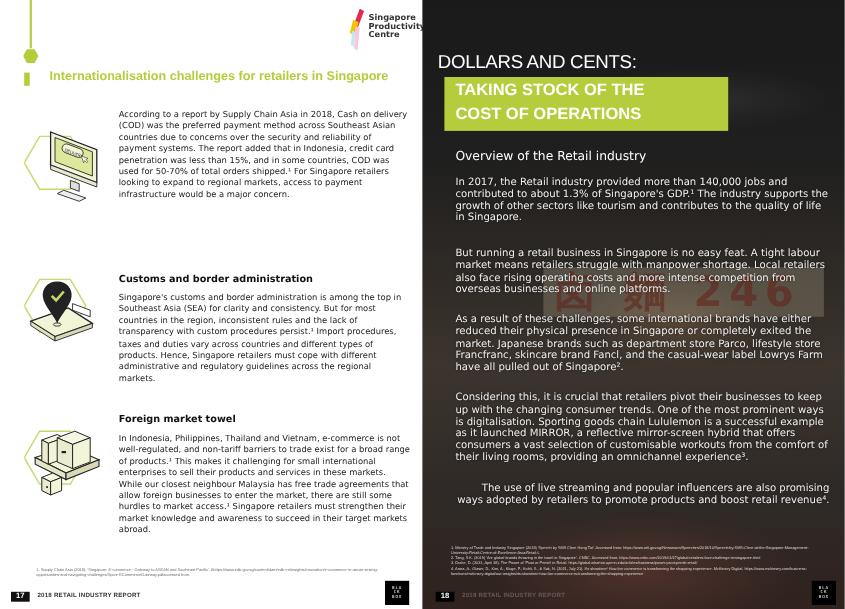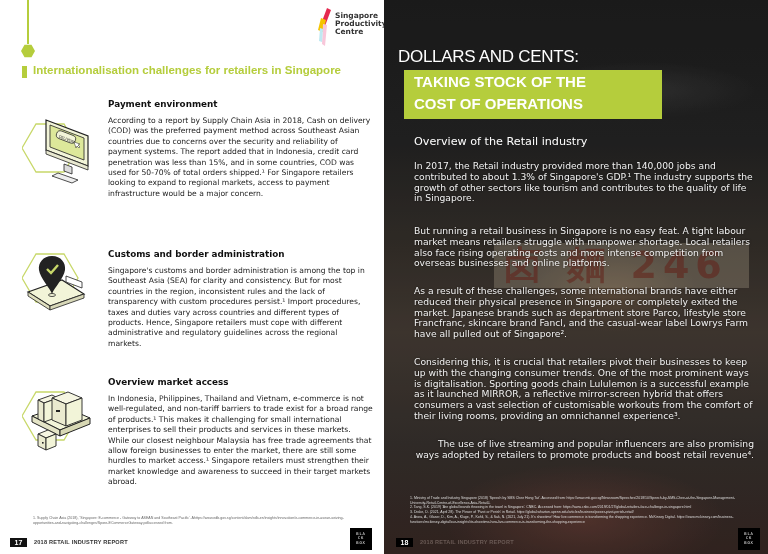--- a/index.html
+++ b/index.html
@@ -14,21 +14,21 @@
   }
   .sign-board { position:absolute; left:110px; top:243px; width:255px; height:45px; background:rgba(200,185,160,0.35); }
   .sign-text { position:absolute; left:120px; top:240px; font-size:38px; font-weight:bold; color:rgba(120,40,30,0.55); letter-spacing:6px; font-family:"DejaVu Sans", sans-serif; }
   .shade { position:absolute; inset:0; background:rgba(0,0,0,0.18); }
 
   
   .vline { position:absolute; left:27px; top:0; width:2px; height:44px; background:#b5cd3c; }
   .hexdot { position:absolute; left:21px; top:44px; width:14px; height:14px; background:#b5cd3c;
     clip-path: polygon(25% 5%, 75% 5%, 100% 50%, 75% 95%, 25% 95%, 0% 50%); }
   .sec-bar { position:absolute; left:22px; top:66px; width:5px; height:12px; background:#b5cd3c; }
-  .sec-title { position:absolute; left:33px; top:64px; font-size:11.5px; font-weight:bold; color:#b5cd3c; }
+  .sec-title { position:absolute; left:45px; top:64px; font-size:11.5px; font-weight:bold; color:#b5cd3c; }
 
   .logo { position:absolute; left:318px; top:6px; width:60px; height:40px; }
   .logo-mark { position:absolute; left:0; top:2px; width:14px; height:40px; }
   .logo-text { position:absolute; left:17px; top:6px; font-size:7.5px; line-height:8px; font-weight:bold; color:#333; font-family:"DejaVu Sans", sans-serif; }
 
   .block { position:absolute; left:108px; width:265px; }
   .block h3 { margin:0 0 7px 0; font-size:8.8px; font-weight:bold; color:#111; font-family:"DejaVu Sans", sans-serif; }
   .block p { margin:0; font-size:7.6px; line-height:10.4px; color:#222; font-family:"DejaVu Sans", sans-serif; }
   .icon-wrap { position:absolute; left:22px; width:70px; height:70px; }
 
@@ -76,21 +76,20 @@
       <polygon points="28,7 62,20 62,42 28,29" fill="#dde89a" stroke="#222" stroke-width="0.8"></polygon>
       <polygon points="24,32 66,48 66,52 24,36" fill="#e8e8d0" stroke="#222" stroke-width="0.8"></polygon>
       <polygon points="42,46 50,49 50,56 42,53" fill="#ddd" stroke="#222" stroke-width="0.8"></polygon>
       <polygon points="36,55 56,62 50,65 30,58" fill="#eee" stroke="#222" stroke-width="0.8"></polygon>
       <rect x="34" y="15" width="20" height="8" rx="4" transform="rotate(21 44 19)" fill="#f2f4d8" stroke="#222" stroke-width="0.7"></rect>
       <text x="37" y="22" font-size="3.6" transform="rotate(21 44 19)" fill="#222" font-family="DejaVu Sans, sans-serif">DELIVERY</text>
       <path d="M52,24 l2,6 l1,-2 l2,2 l1,-1 l-2,-2 l2,-1z" fill="#fff" stroke="#222" stroke-width="0.5"></path>
     </svg>
   </div>
   <div class="block" style="top:99px;">
-    <h3>Payment environment</h3>
     <p>According to a report by Supply Chain Asia in 2018, Cash on delivery (COD) was the preferred payment method across Southeast Asian countries due to concerns over the security and reliability of payment systems. The report added that in Indonesia, credit card penetration was less than 15%, and in some countries, COD was used for 50-70% of total orders shipped.¹ For Singapore retailers looking to expand to regional markets, access to payment infrastructure would be a major concern.</p>
   </div>
 
   <div class="icon-wrap" style="top:248px;">
     <svg viewBox="0 0 70 70" width="70" height="70">
       <polygon points="14,6 42,6 56,30 42,54 14,54 0,30" fill="none" stroke="#c8d86a" stroke-width="1.3"></polygon>
       <polygon points="6,44 40,32 62,46 28,58" fill="#f2f4d8" stroke="#222" stroke-width="1.2"></polygon>
       <polygon points="6,44 28,58 28,62 6,48" fill="#e0e0c0" stroke="#222" stroke-width="0.8"></polygon>
       <polygon points="28,58 62,46 62,50 28,62" fill="#d8d8b8" stroke="#222" stroke-width="0.8"></polygon>
       <polygon points="44,28 60,34 60,40 44,34" fill="#fff" stroke="#222" stroke-width="0.8"></polygon>
@@ -117,21 +116,21 @@
       <polygon points="30,12 44,18 44,40 30,34" fill="#eaeacf" stroke="#222" stroke-width="0.9"></polygon>
       <polygon points="44,18 60,12 60,34 44,40" fill="#f2f4d8" stroke="#222" stroke-width="0.9"></polygon>
       <rect x="34" y="24" width="4" height="2" fill="#222"></rect>
       <polygon points="16,48 26,44 34,48 24,52" fill="#f6f6e2" stroke="#222" stroke-width="0.9"></polygon>
       <polygon points="16,48 24,52 24,64 16,60" fill="#eaeacf" stroke="#222" stroke-width="0.9"></polygon>
       <polygon points="24,52 34,48 34,60 24,64" fill="#f2f4d8" stroke="#222" stroke-width="0.9"></polygon>
       <rect x="20" y="56" width="1.6" height="1.6" fill="#222"></rect>
     </svg>
   </div>
   <div class="block" style="top:377px;">
-    <h3>Overview market access</h3>
+    <h3>Foreign market towel</h3>
     <p>In Indonesia, Philippines, Thailand and Vietnam, e-commerce is not well-regulated, and non-tariff barriers to trade exist for a broad range of products.¹ This makes it challenging for small international enterprises to sell their products and services in these markets. While our closest neighbour Malaysia has free trade agreements that allow foreign businesses to enter the market, there are still some hurdles to market access.¹ Singapore retailers must strengthen their market knowledge and awareness to succeed in their target markets abroad.</p>
   </div>
 
   <div class="fn-left">1. Supply Chain Asia (2018), 'Singapore: E-commerce - Gateway to ASEAN and Southeast Pacific'. Ahttps://www.edb.gov.sg/content/dam/edb-en/insights/innovation/e-commerce-in-asean-seizing-opportunities-and-navigating-challenges/Spore-ECommerceGateway.pdfaccessed from.</div>
 
   <div class="pg-num" style="left:10px;">17</div>
   <div class="pg-label" style="left:34px; color:#333;">2018 RETAIL INDUSTRY REPORT</div>
   <div class="bb-logo" style="left:350px;">
     <div>BLA</div>
     <div>CK</div>

